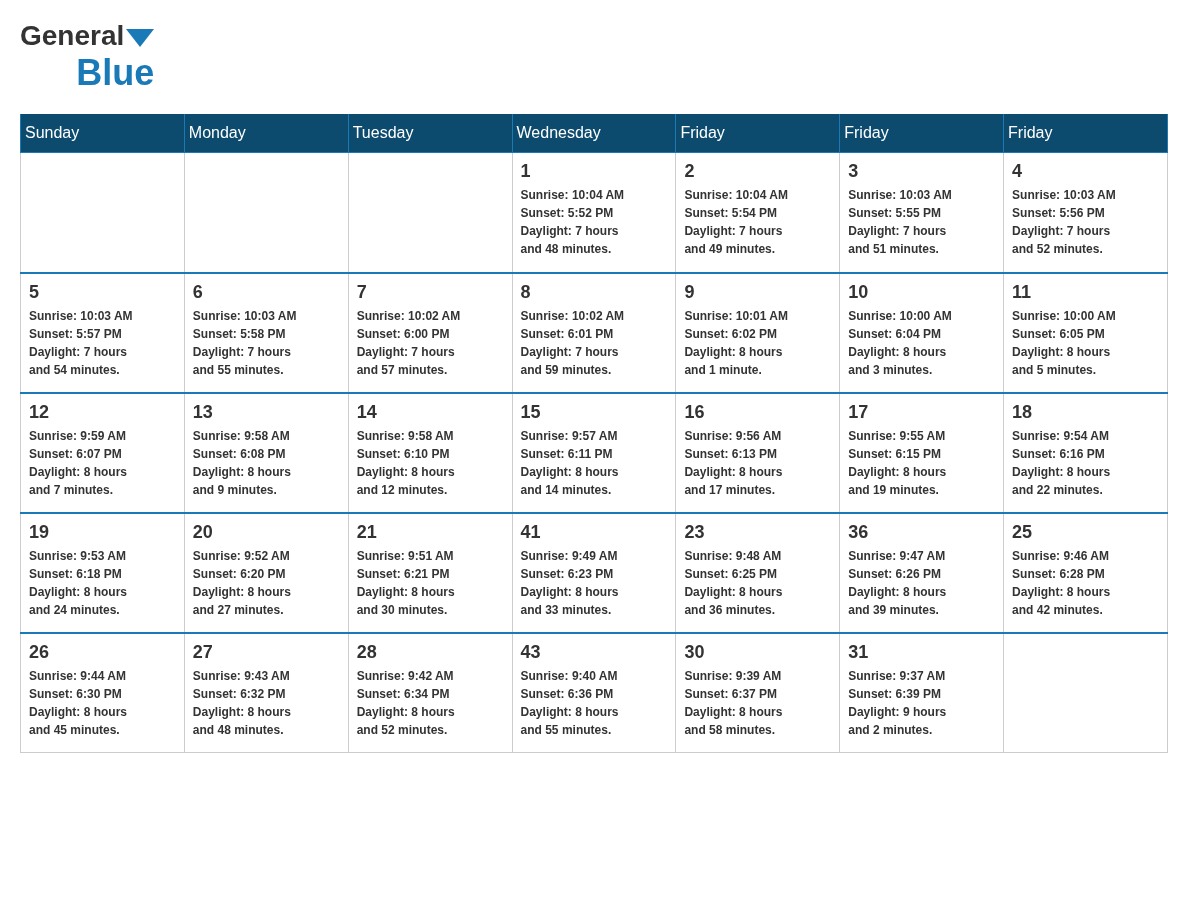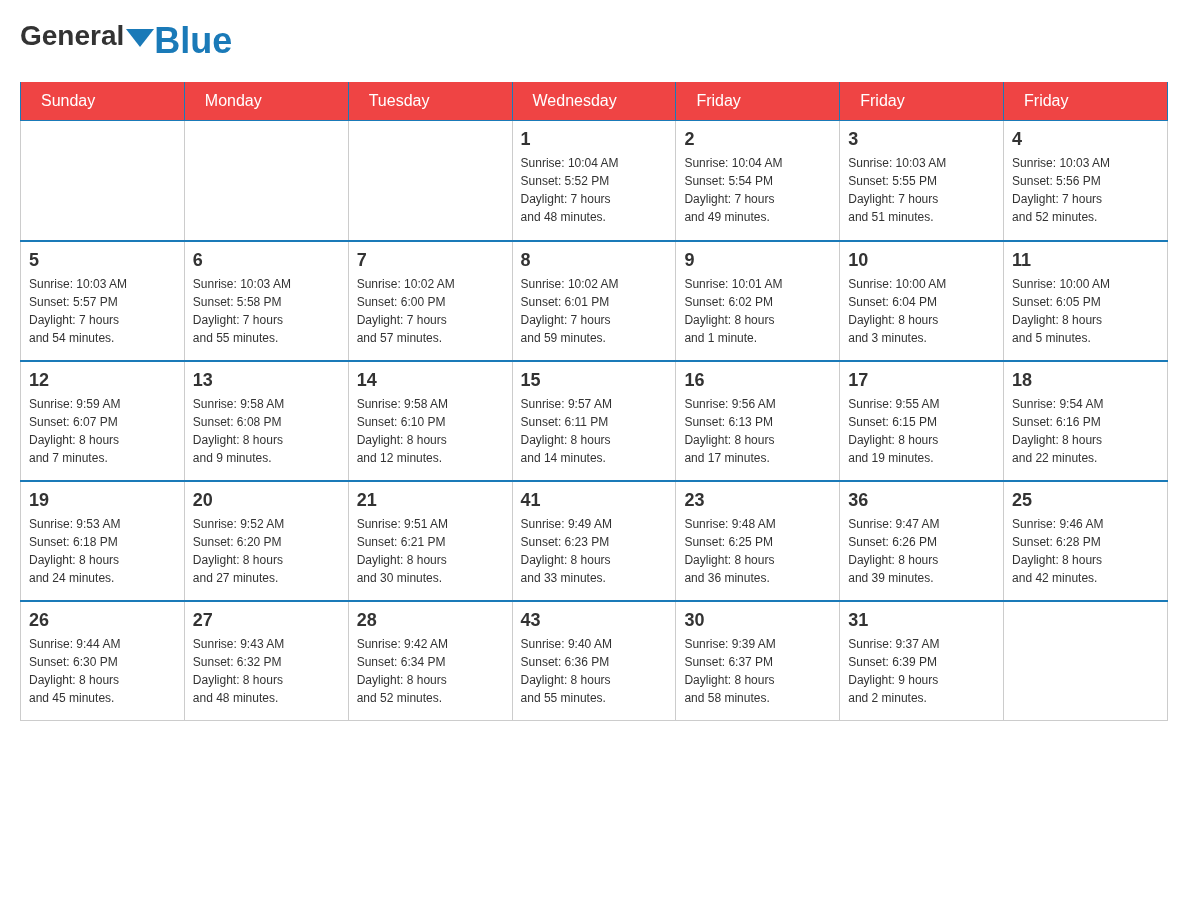--- a/index.html
+++ b/index.html
@@ -10,21 +10,22 @@
       color: #333;
     }
     .header {
       display: flex;
       justify-content: space-between;
       align-items: flex-start;
       margin-bottom: 20px;
     }
     .logo {
       display: flex;
-      align-items: flex-start;
+      flex-direction: column;
+      align-items: flex-end;
     }
     .logo-text {
       font-size: 28px;
       font-weight: bold;
       color: #333;
       display: flex;
       align-items: center;
     }
     .logo-general { color: #333; }
     .logo-arrow {
@@ -48,23 +49,23 @@
     .location {
       font-size: 22px;
       color: #555;
       font-family: Georgia, serif;
     }
     table {
       width: 100%;
       border-collapse: collapse;
     }
     th {
-      background-color: #ef4444;
+      background-color: #0c4a6e;
       color: #fff;
-      padding: 10px 20px;
+      padding: 10px 4px;
       text-align: left;
       font-size: 16px;
       font-weight: normal;
       border: 1px solid #1a7ab8;
     }
     td {
       border: 1px solid #ccc;
       vertical-align: top;
       padding: 8px;
       width: 14.28%;
@@ -75,20 +76,21 @@
       font-size: 18px;
       font-weight: bold;
       color: #333;
       display: block;
       margin-bottom: 4px;
     }
     .day-info {
       font-size: 12px;
       color: #333;
       line-height: 1.5;
+      font-weight: bold;
     }
     .empty-cell {
       background: #fff;
     }
     tr td { border-top: 2px solid #1a7ab8; }
     tr:first-child td { border-top: 1px solid #ccc; }
     thead tr th { border-top: none; }
   </style>
 </head>
 <body>

